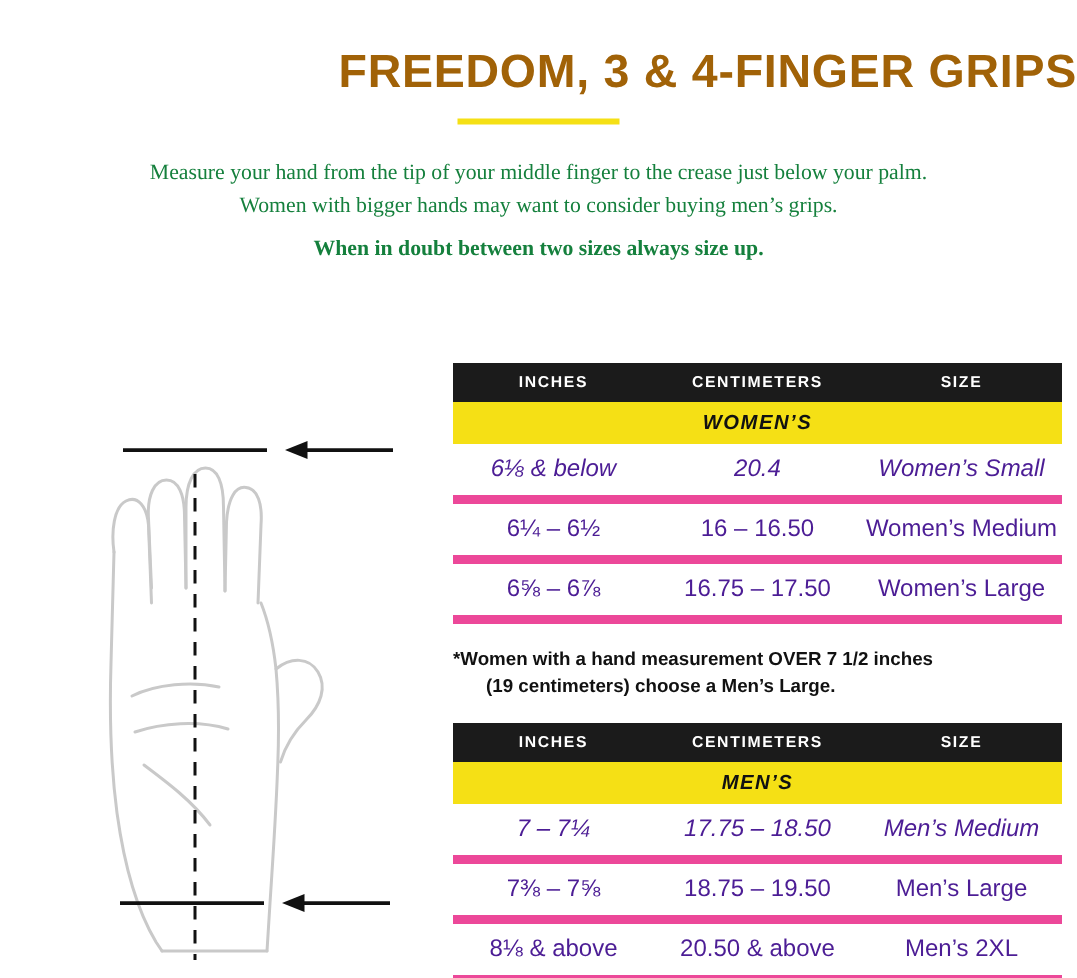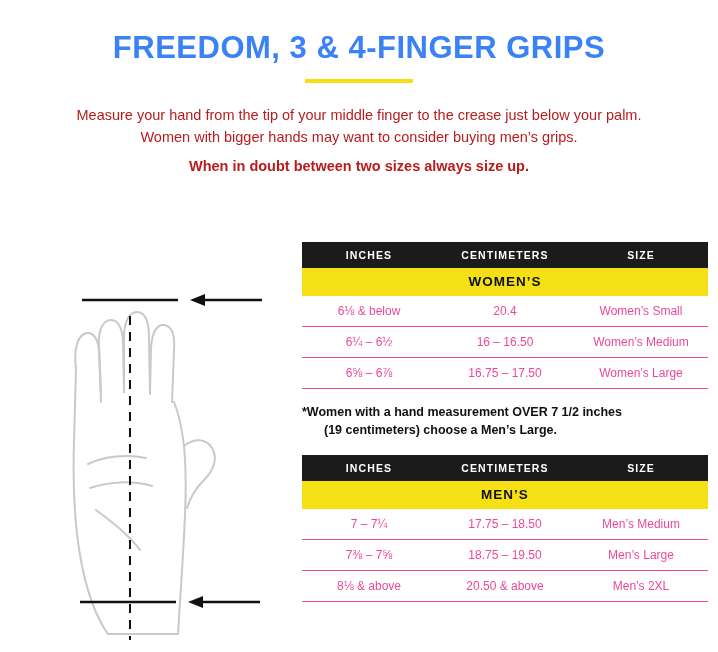--- a/index.html
+++ b/index.html
@@ -16,40 +16,41 @@
     overflow: hidden;
   }
   .page {
     position: relative;
     width: 718px;
     height: 652px;
   }
 
   
   .title {
-    text-align: center;
+    text-align: right;
     font-size: 31px;
     font-weight: bold;
     letter-spacing: 0.5px;
     margin: 30px 0 0 0;
-    color: #3b82f6;
+    color: #a16207;
   }
   .title-rule {
     width: 108px;
     height: 4px;
     background: #f5e015;
     margin: 13px auto 0 auto;
   }
   .intro {
     text-align: center;
     margin: 21px auto 0 auto;
     width: 660px;
     font-size: 14.5px;
     line-height: 1.55;
-    color: #b91c1c;
+    color: #15803d;
+    font-family: Liberation Serif, serif;
   }
   .intro .strong {
     font-weight: bold;
     display: block;
     margin-top: 6px;
     font-size: 14.5px;
   }
 
   
   .body-wrap {
@@ -90,27 +91,28 @@
     color: #ffffff;
     font-size: 10.5px;
     font-weight: bold;
     letter-spacing: 1.1px;
     padding: 7px 16px;
     text-align: center;
     border: none;
   }
   table.sizing tbody td {
     text-align: center;
-    font-size: 12px;
+    font-size: 16px;
     padding: 8px 0;
-    border-bottom: 1px solid #ec4899;
-    color: #ec4899;
+    border-bottom: 6px solid #ec4899;
+    color: #4c1d95;
   }
   table.sizing tbody tr:first-child td {
     border-top: none;
+    font-style: italic;
   }
   .col-inches { width: 33%; }
   .col-cm { width: 34%; }
   .col-size { width: 33%; }
 
   .note {
     font-size: 12.5px;
     font-weight: bold;
     line-height: 1.45;
     margin: 14px 0 16px 0;

